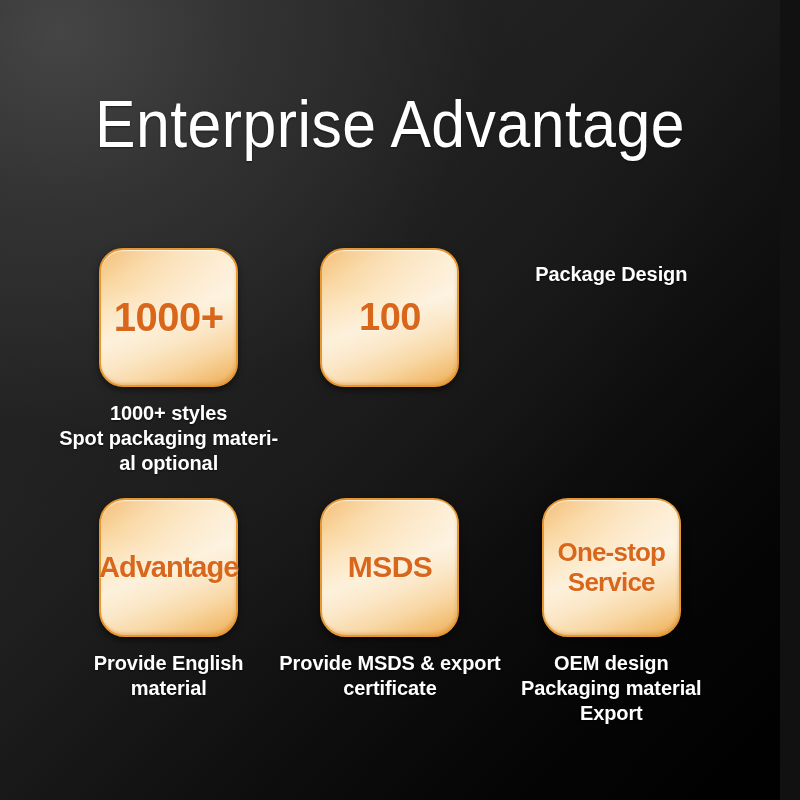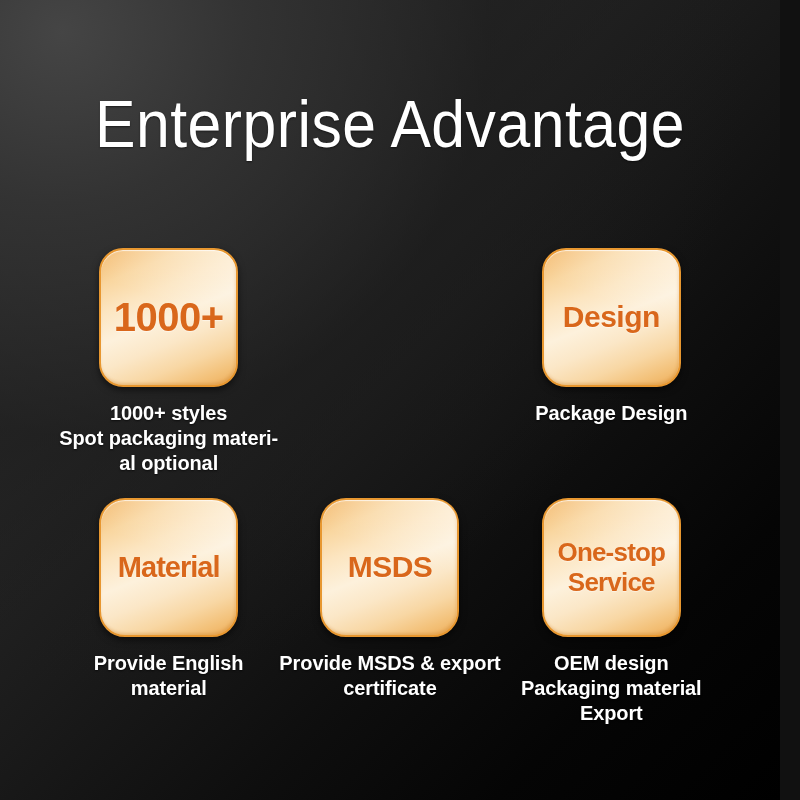--- a/index.html
+++ b/index.html
@@ -140,32 +140,32 @@
     <div class="cell row1">
       <div class="tile">
         <div class="tile-label sz-xl">1000+</div>
       </div>
       <div class="caption">1000+ styles
 Spot packaging materi-
 al optional</div>
     </div>
 
     <div class="cell row1">
+      <div class="tile">
+        <div class="tile-label sz-lg">100</div>
+      </div>
     </div>
 
     <div class="cell row1">
-      <div class="tile">
-        <div class="tile-label sz-md">Design</div>
-      </div>
       <div class="caption">Package Design</div>
     </div>
 
     <div class="cell row2">
       <div class="tile">
-        <div class="tile-label sz-sm">Material</div>
+        <div class="tile-label sz-sm">Advantage</div>
       </div>
       <div class="caption">Provide English material</div>
     </div>
 
     <div class="cell row2">
       <div class="tile">
         <div class="tile-label sz-md">MSDS</div>
       </div>
       <div class="caption">Provide MSDS &amp; export
 certificate</div>

